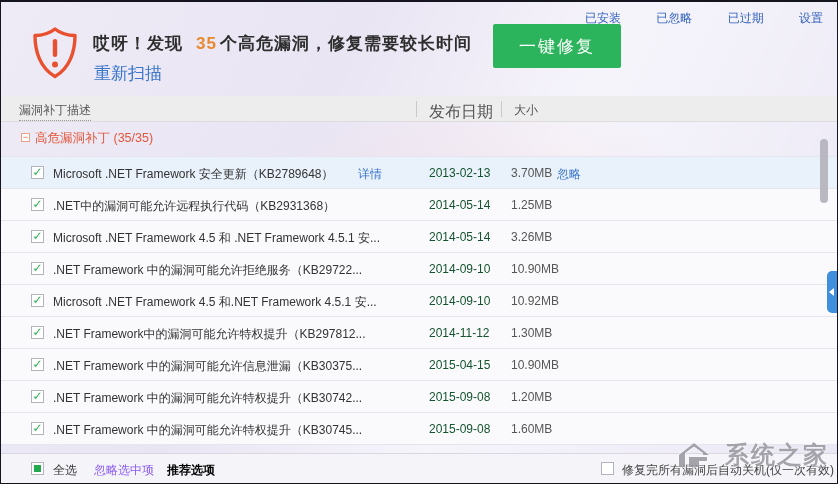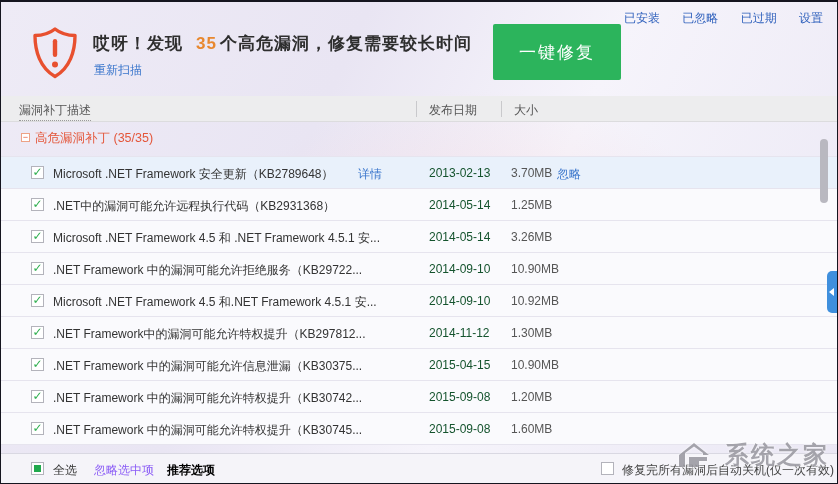--- a/index.html
+++ b/index.html
@@ -7,29 +7,29 @@
   .window{
     position:relative;width:838px;height:484px;overflow:hidden;
     border:1px solid #15151f;border-top-width:2px;
     background:
       radial-gradient(closest-side at 57% 52%, rgba(246,200,205,0.35), rgba(246,200,205,0) 70%),
       linear-gradient(115deg,#eeebf6 0%,#e9e5f3 35%,#f6f4fb 60%,#eae7f4 100%);
   }
   .hdr-icon{position:absolute;left:28px;top:24px;width:52px;height:54px;}
   .title{position:absolute;left:92px;top:30px;font-size:17px;font-weight:bold;color:#2e2e2e;letter-spacing:1px;}
   .title .cnt{color:#e8882f;padding:0 3px;margin-left:10px;}
-  .rescan{position:absolute;left:93px;top:60px;font-size:12px;color:#3a76cc;text-decoration:none;cursor:pointer;}
-  .fixbtn{position:absolute;left:492px;top:22px;width:128px;height:56px;background:#2cb45c;border:none;
+  .rescan{position:absolute;left:93px;top:60px;font-size:17px;color:#3a76cc;text-decoration:none;cursor:pointer;}
+  .fixbtn{position:absolute;left:492px;top:22px;width:128px;height:44px;background:#2cb45c;border:none;
     color:#fff;font-size:17px;letter-spacing:2px;border-radius:2px;cursor:pointer;}
   .nav{position:absolute;top:8px;right:14px;font-size:12px;}
-  .nav a{color:#3162bd;text-decoration:none;margin-left:19px;cursor:pointer;}
+  .nav a{color:#3162bd;text-decoration:none;margin-left:32px;cursor:pointer;}
 
   .thead{position:absolute;left:0;right:0;top:94px;height:26px;background:#ededee;border-bottom:1px solid #dcdcde;}
   .thead .c-desc{position:absolute;left:18px;top:6px;font-size:12px;color:#555;border-bottom:1px dotted #9a9a9a;padding-bottom:1px;}
-  .thead .c-date{position:absolute;left:428px;top:6px;font-size:12px;color:#555;}
+  .thead .c-date{position:absolute;left:428px;top:6px;font-size:16px;color:#555;}
   .thead .c-size{position:absolute;left:513px;top:6px;font-size:12px;color:#555;}
   .thead .vsep{position:absolute;top:5px;width:1px;height:16px;background:#c9c9cc;}
 
   .group{position:absolute;left:0;right:0;top:121px;height:33px;}
   .group .box{position:absolute;left:20px;top:10px;width:9px;height:9px;border:1px solid #eda286;background:#fff;
     color:#e4563a;font-size:9px;line-height:7px;text-align:center;}
   .group .gtitle{position:absolute;left:34px;top:7px;font-size:12.5px;color:#e4563a;}
 
   .rows{position:absolute;left:0;right:0;top:154px;border-top:1px solid #e6e4ee;}
   .row{position:relative;height:32px;background:#fafafd;border-bottom:1px solid #e6e4ee;}

